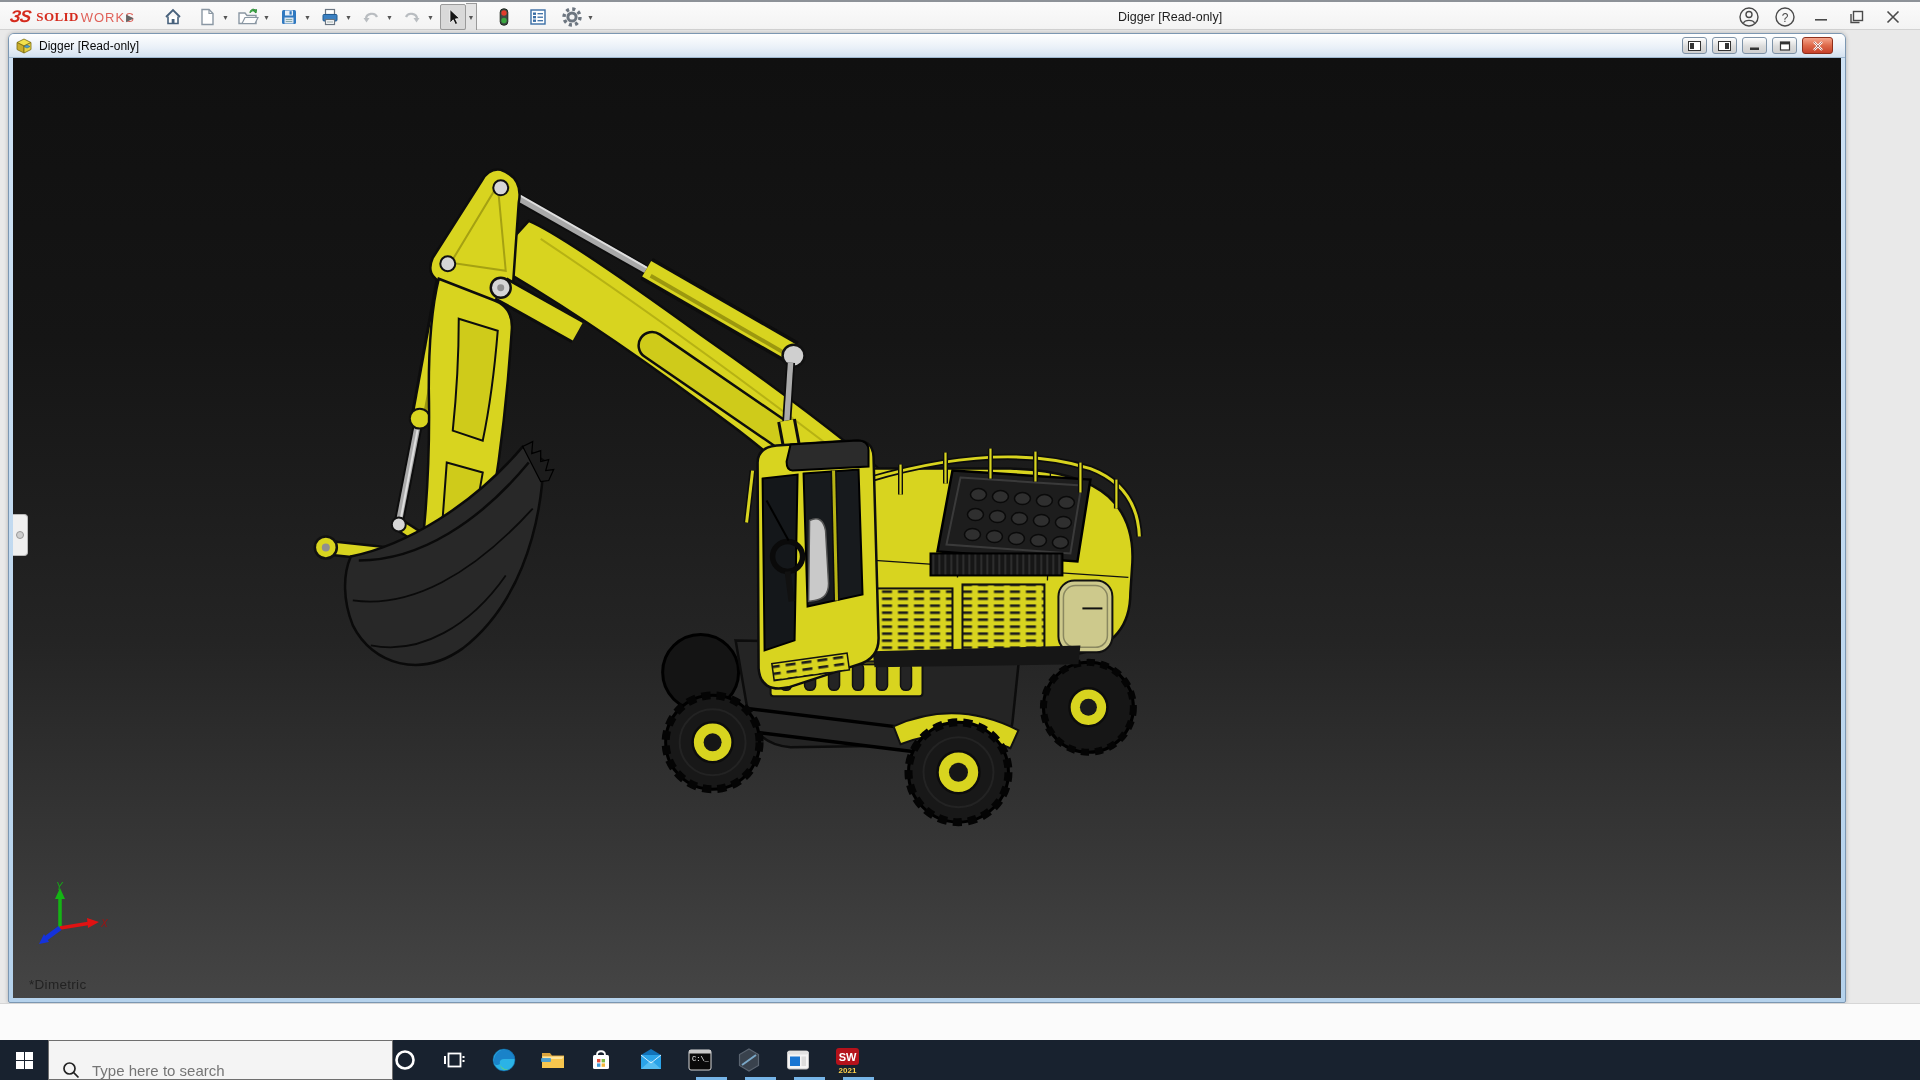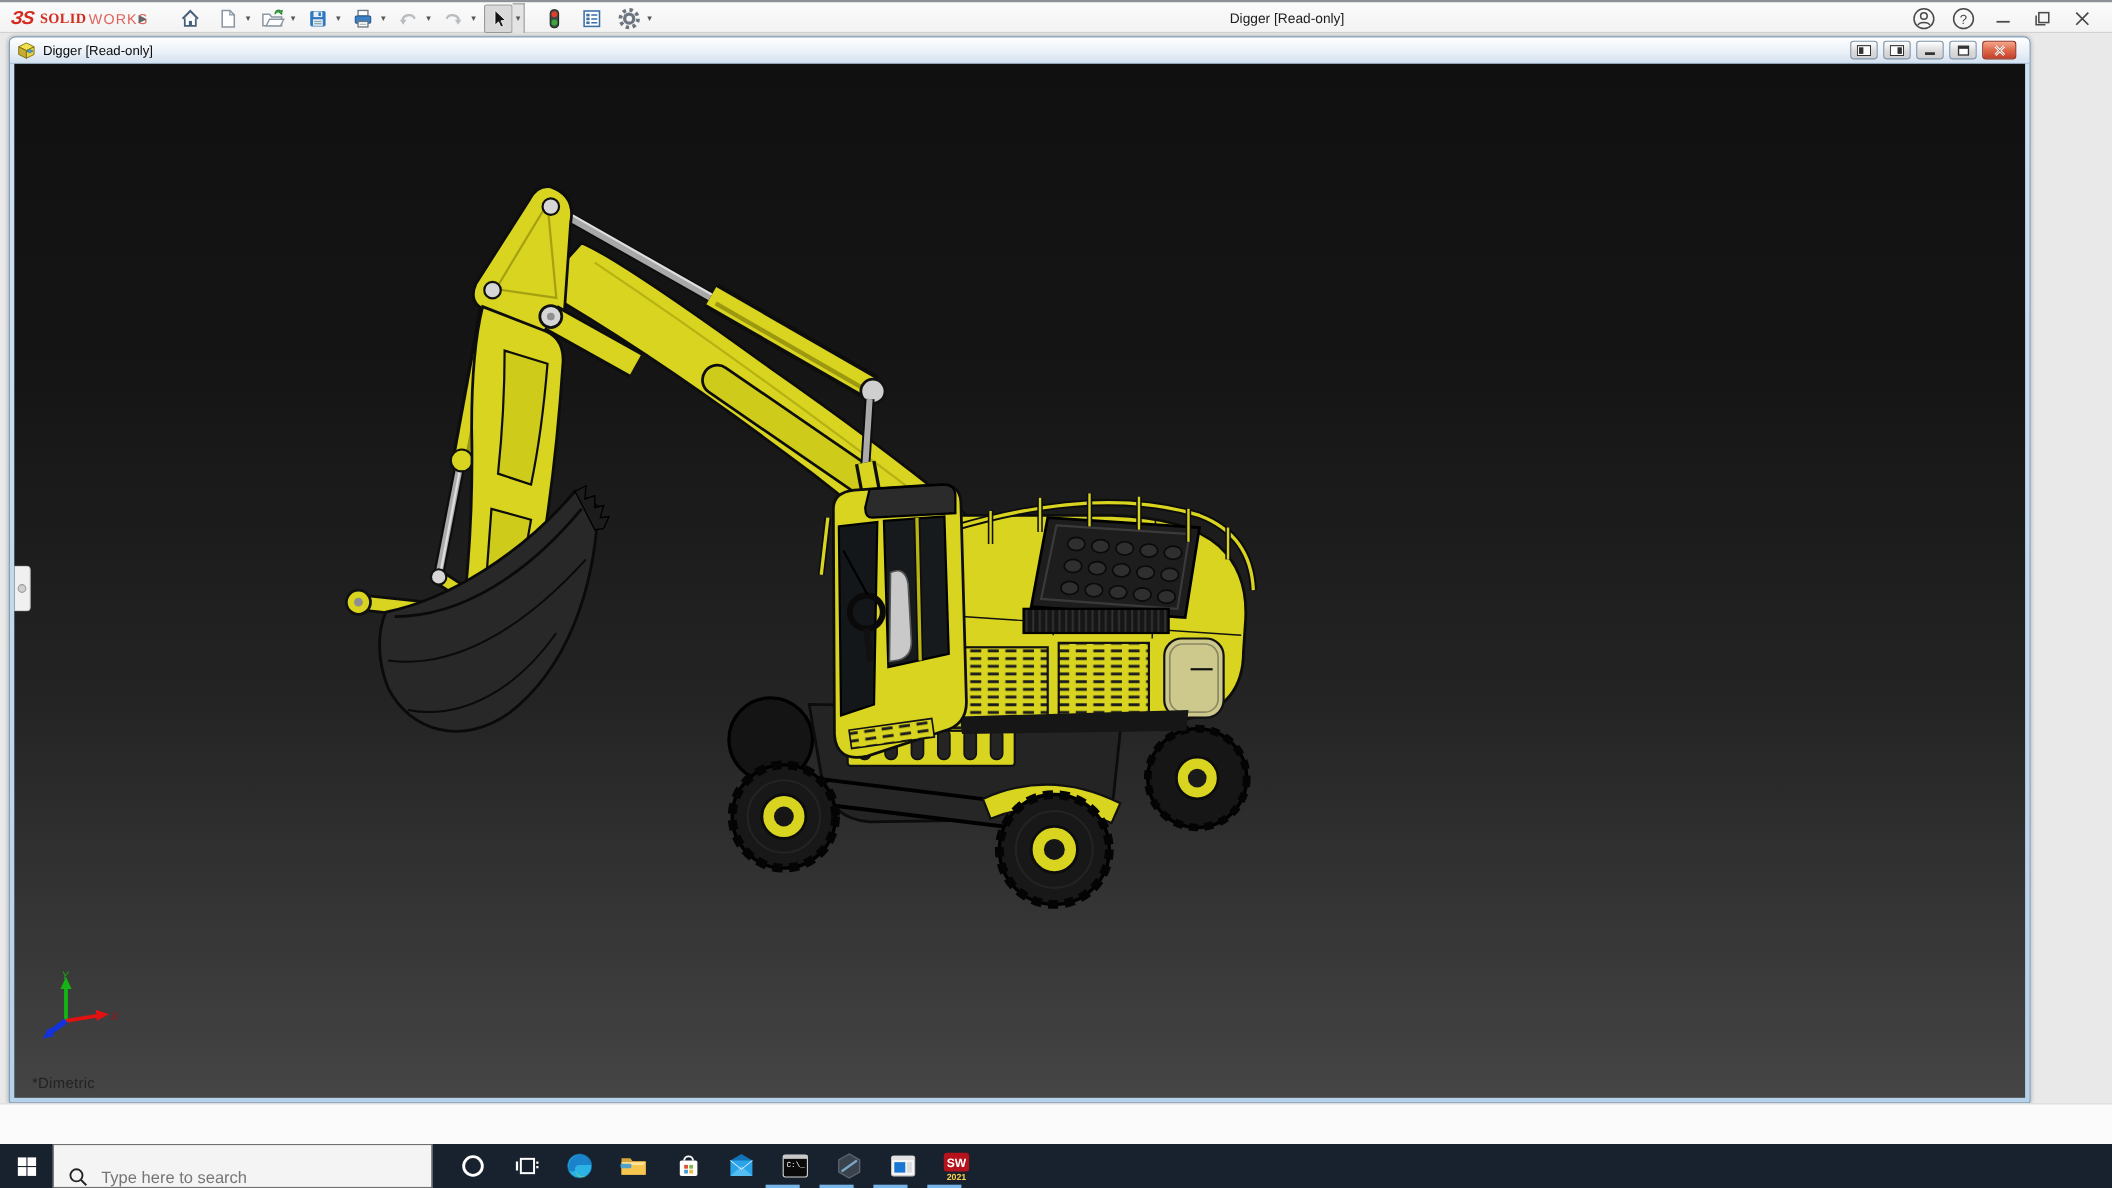--- a/index.html
+++ b/index.html
@@ -52,21 +52,21 @@
   .statusbar { position:absolute; left:0; top:1003px; width:1920px; height:37px; background:#fbfbfb; border-top:1px solid #d6d6d6; }
 
   
   .taskbar { position:absolute; left:0; top:1040px; width:1920px; height:40px; background:#18222f; display:flex; }
   .startbtn { width:48px; height:40px; display:flex; align-items:center; justify-content:center; }
   .searchbox { width:345px; height:40px; background:#f4f4f4; border:1px solid #6f6f6f; display:flex; align-items:flex-end; }
   .searchbox svg { margin-left:13px; }
   .searchbox input { border:none; outline:none; background:transparent; font-size:15px; color:#1f1f1f;
     margin-left:12px; width:270px; font-family:"Liberation Sans", sans-serif; }
   .tb-icons { display:flex; }
-  .tb-slot { position:relative; width:49px; height:40px; display:flex; align-items:center; justify-content:flex-end; }
+  .tb-slot { position:relative; width:49px; height:40px; display:flex; align-items:center; justify-content:flex-start; }
   .tb-slot .runline { position:absolute; bottom:0; left:9px; width:31px; height:3px; background:#76b5e8; }
 </style>
 </head>
 <body>
 
 <div id="root">
 
   <div class="titlebar">
     <div class="brand">
       <span class="glyph">ЗS</span>

